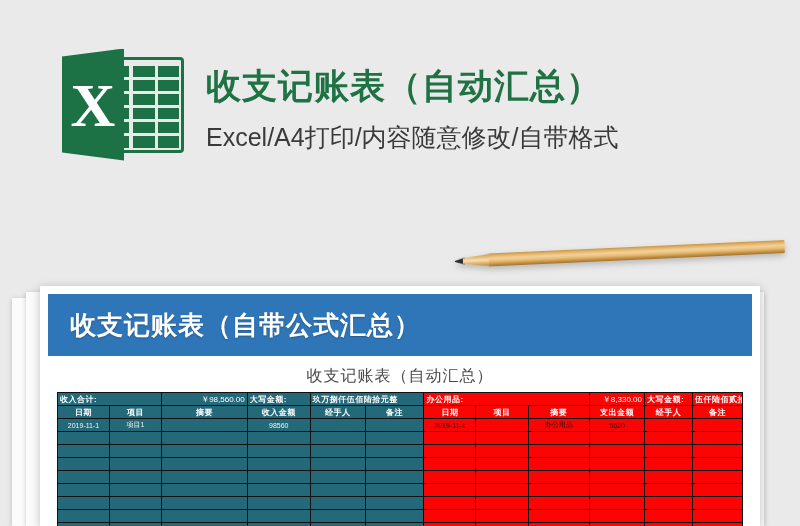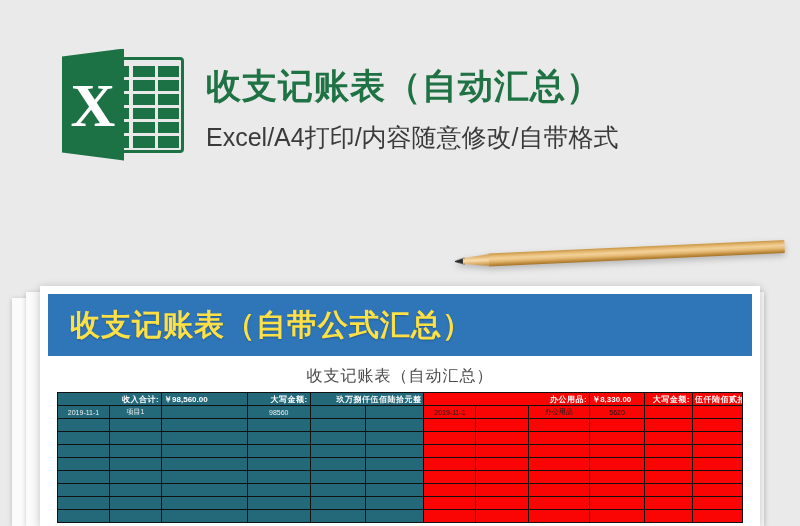--- a/index.html
+++ b/index.html
@@ -174,22 +174,22 @@
 
   
   .banner {
     height: 62px;
     background: #2f76b9;
     display: flex;
     align-items: center;
     padding-left: 22px;
   }
   .banner-title {
-    color: #fde047;
-    font-size: 30px;
+    color: #ffffff;
+    font-size: 26px;
     font-weight: bold;
     letter-spacing: 1px;
     white-space: nowrap;
     text-shadow: 0 1px 2px rgba(0,0,0,.25);
   }
 
   
   .sheet {
     background: #ffffff;
     padding: 7px 9px 0 9px;
@@ -215,22 +215,22 @@
     height: 13px;
     padding: 0 2px;
     overflow: hidden;
     white-space: nowrap;
   }
 
   
   .inc { background: #23697a; color: #ffffff; }
   .exp { background: #fb0404; color: #ffffff; }
 
-  .sum-cell { font-weight: bold; text-align: right; letter-spacing: .5px; }
-  .sum-amt  { text-align: left; font-weight: bold; }
+  .sum-cell { font-weight: bold; text-align: left; letter-spacing: .5px; }
+  .sum-amt  { text-align: right; font-weight: normal; }
   .hdr      { font-weight: bold; text-align: center; height: 14px; letter-spacing: .5px; }
 
   .cell-data { text-align: center; font-size: 7px; color: #f2f2f2; }
   .cell-data.dark { color: #1a1a1a; }
 
   .row-sum td { height: 15px; }
 </style>
 </head>
 <body>
 
@@ -310,20 +310,34 @@
             <td class="inc sum-cell" colspan="2">收入合计:</td>
             <td class="inc sum-amt" colspan="1">￥98,560.00</td>
             <td class="inc sum-cell" colspan="1">大写金额:</td>
             <td class="inc sum-cell" colspan="2">玖万捌仟伍佰陆拾元整</td>
             <td class="exp sum-cell" colspan="3">办公用品:</td>
             <td class="exp sum-amt" colspan="1">￥8,330.00</td>
             <td class="exp sum-cell" colspan="1">大写金额:</td>
             <td class="exp sum-cell" colspan="1">伍仟陆佰贰拾元整</td>
           </tr>
           <tr>
+            <td class="inc hdr">日期</td>
+            <td class="inc hdr">项目</td>
+            <td class="inc hdr">摘要</td>
+            <td class="inc hdr">收入金额</td>
+            <td class="inc hdr">经手人</td>
+            <td class="inc hdr">备注</td>
+            <td class="exp hdr">日期</td>
+            <td class="exp hdr">项目</td>
+            <td class="exp hdr">摘要</td>
+            <td class="exp hdr">支出金额</td>
+            <td class="exp hdr">经手人</td>
+            <td class="exp hdr">备注</td>
+          </tr>
+          <tr>
             <td class="inc cell-data">2019-11-1</td>
             <td class="inc cell-data">项目1</td>
             <td class="inc cell-data"></td>
             <td class="inc cell-data">98560</td>
             <td class="inc cell-data"></td>
             <td class="inc cell-data"></td>
             <td class="exp cell-data dark">2019-11-1</td>
             <td class="exp cell-data dark"></td>
             <td class="exp cell-data dark">办公用品</td>
             <td class="exp cell-data dark">5620</td>

